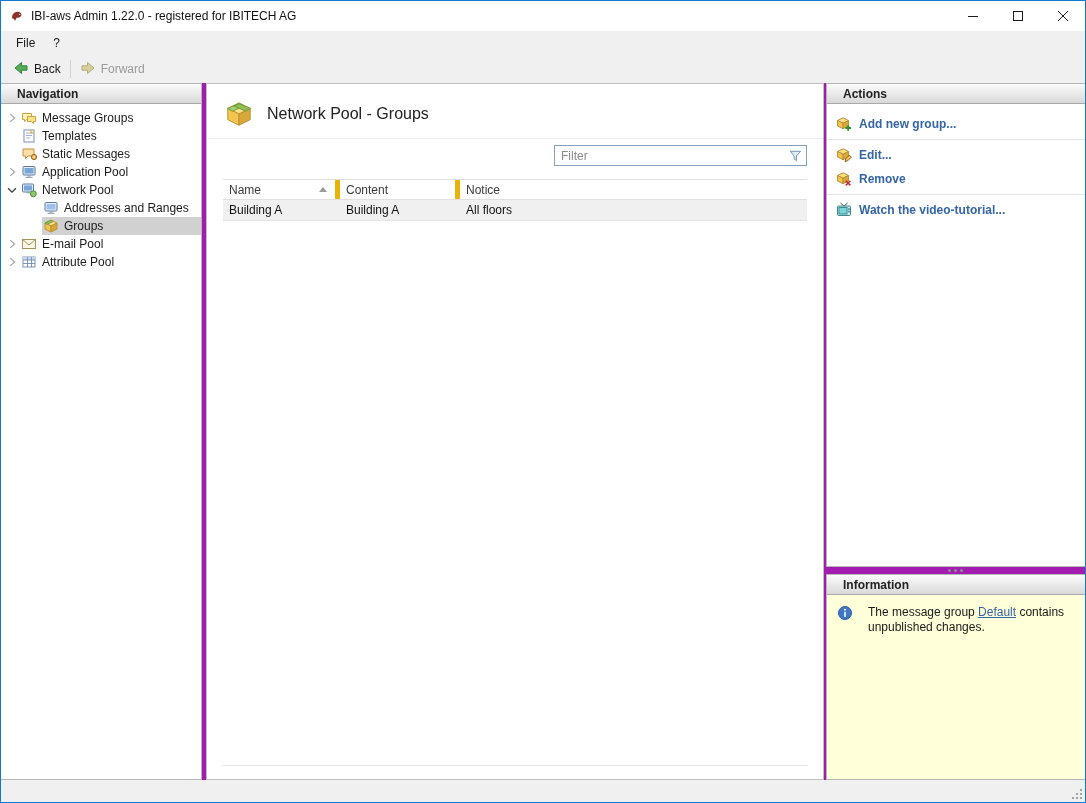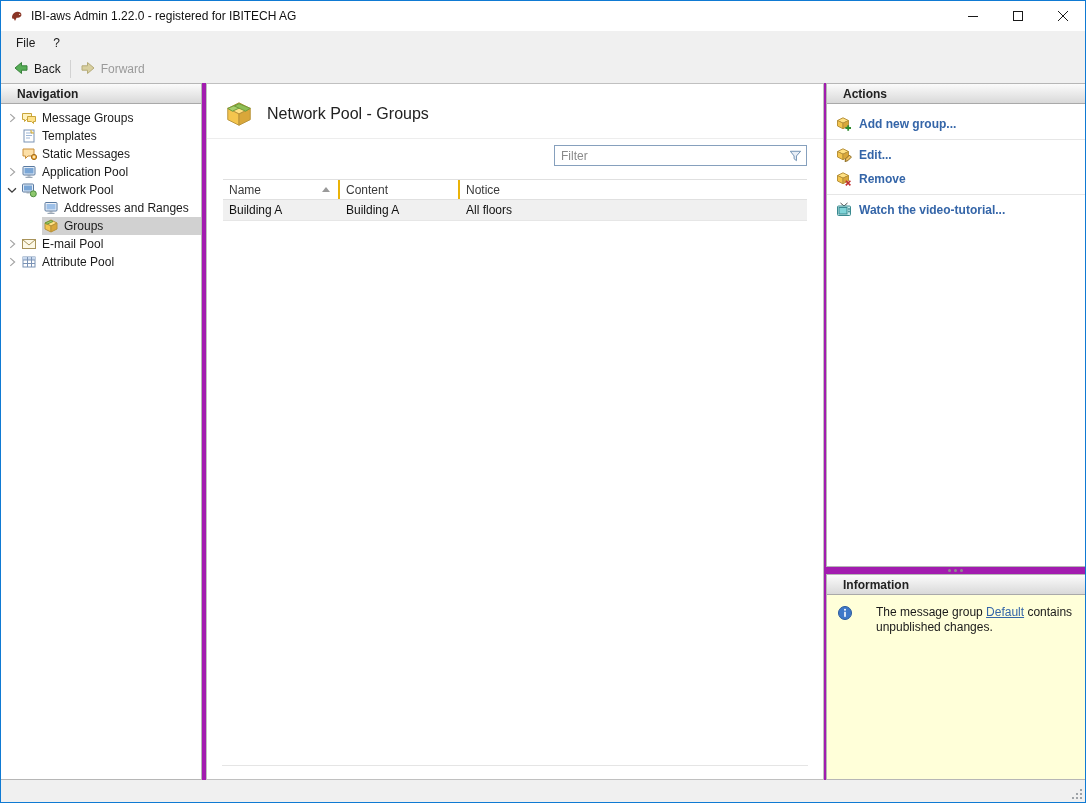--- a/index.html
+++ b/index.html
@@ -68,21 +68,21 @@
     padding:2px 24px 2px 6px; font:12px "Liberation Sans", sans-serif; color:#222;
   }
   .filter-input::placeholder { color:#8a8a8a; }
   .funnel { position:absolute; right:4px; top:3px; width:15px; height:15px; }
   .grid-table { margin:6px 16px 0; }
   .grid-head {
     display:grid; grid-template-columns:117px 120px 1fr; height:21px;
     border-top:1px solid #e0e0e0; border-bottom:1px solid #e0e0e0;
   }
   .gh-cell { display:flex; align-items:center; padding-left:6px; color:#3a3a3a; }
-  .gh-cell.sepr { border-right:2px solid #eab308;gap:39px; }
+  .gh-cell.sepr { border-right:5px solid #eab308;gap:39px; }
   .sort-asc {
     margin-left:auto; margin-right:8px; width:0; height:0;
     border-left:4px solid transparent; border-right:4px solid transparent;
     border-bottom:5px solid #9a9a9a;
   }
   .grid-row {
     display:grid; grid-template-columns:117px 120px 1fr; height:21px;
     background:#f0f0f0; border-bottom:1px solid #e6e6e6;
   }
   .gr-cell { display:flex; align-items:center; padding-left:6px; color:#111; }
@@ -100,21 +100,21 @@
   .aicon { width:16px; height:16px; flex:none; }
   .splitter {
     position:absolute; top:484px; height:7px; left:0; right:0;
     display:flex; align-items:center; justify-content:center; gap:3px;
   }
   .splitter i { width:3px; height:3px; border-radius:50%; background:#8d8d8d; }
   .info-section {
     position:absolute; top:491px; bottom:0; left:0; right:0;
     background:#ffffd9; border:1px solid #b6b6b6; border-right:none;
   }
-  .info-box { display:flex; gap:23px; padding:10px 8px 0 10px; line-height:15px; }
+  .info-box { display:flex; gap:15px; padding:10px 8px 0 10px; line-height:15px; }
   .info-text { max-width:212px; }
   .info-link { color:#3465a8; text-decoration:underline; cursor:pointer; }
   
   .statusbar { position:absolute; bottom:0; left:0; right:0; height:22px; background:#f0f0f0; }
   .grip { position:absolute; right:1px; bottom:1px; width:14px; height:14px; }
 </style>
 </head>
 <body>
 
 <div class="window">

